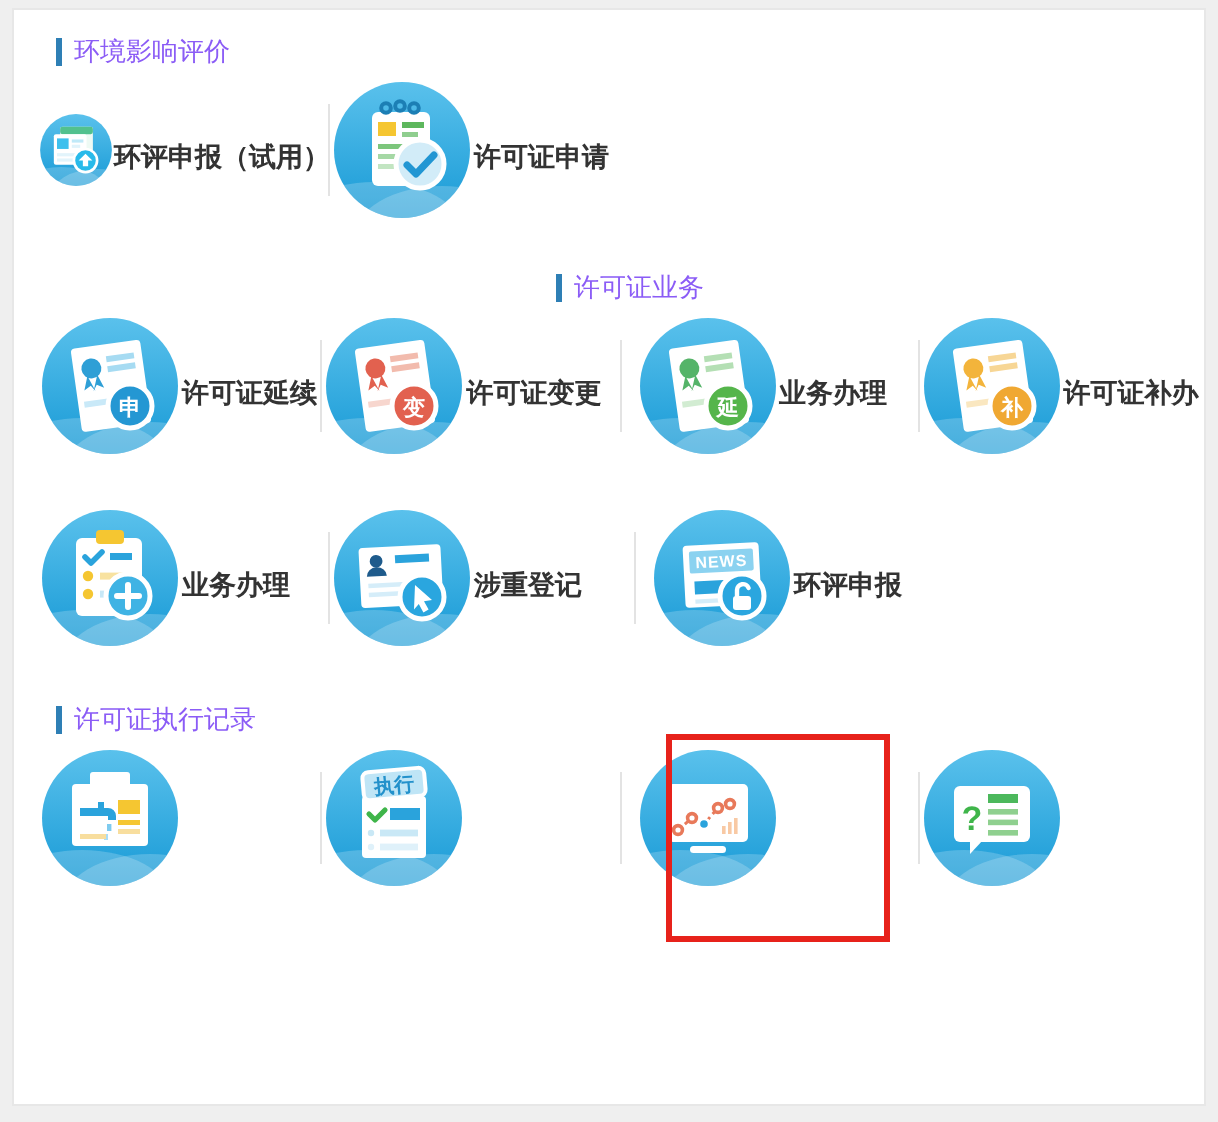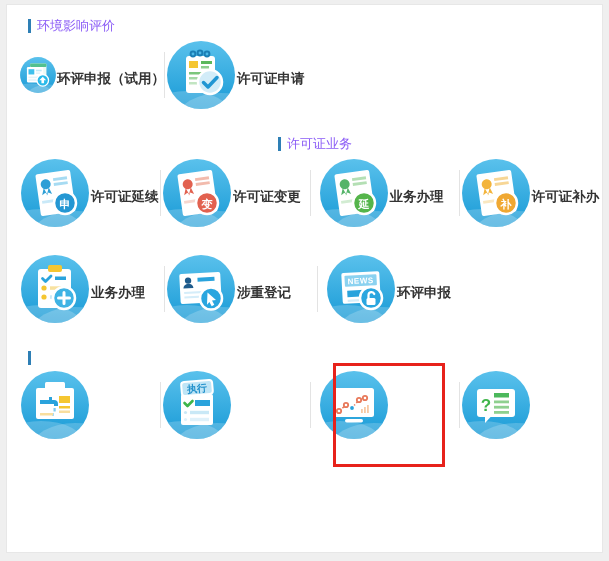--- a/index.html
+++ b/index.html
@@ -285,20 +285,21 @@
         </svg>
         <div class="label">环评申报</div>
       </div>
 
     </div>
   </div>
 
   <div class="section sec-s3">
     <div class="sec-head">
       <span class="sec-bar"></span>
+      <span class="sec-title">许可证执行记录</span>
     </div>
     <div class="row">
 
       <div class="cell">
         <svg class="ic" viewBox="0 0 72 72">
           <clipPath id="c10">
                 <circle cx="36" cy="36" r="34"></circle>
               </clipPath>
           <circle cx="36" cy="36" r="34" fill="url(#g)"></circle>
           <g clip-path="url(#c10)">

